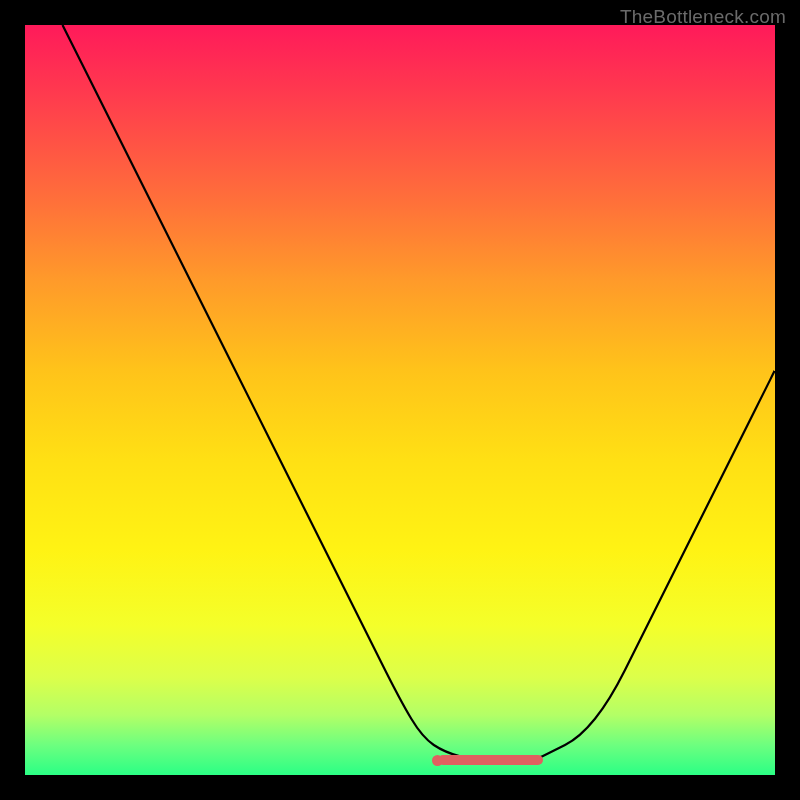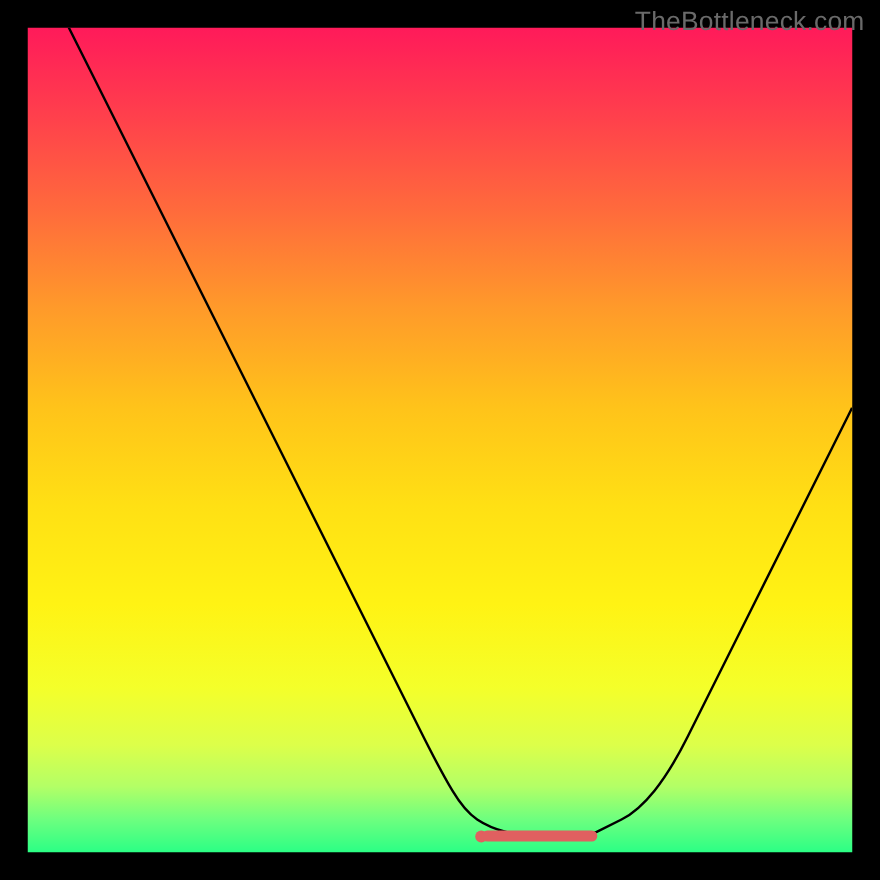--- a/index.html
+++ b/index.html
@@ -8,21 +8,21 @@
     width: 800px;
     height: 800px;
     background: #000;
     overflow: hidden;
   }
   .watermark {
     position: absolute;
     top: 6px;
     right: 14px;
     font-family: Arial, Helvetica, sans-serif;
-    font-size: 24px;
+    font-size: 19px;
     color: #6a6a6a;
     letter-spacing: 0.2px;
     z-index: 10;
   }
   .plot-area {
     position: absolute;
     left: 25px;
     top: 25px;
     width: 750px;
     height: 750px;

